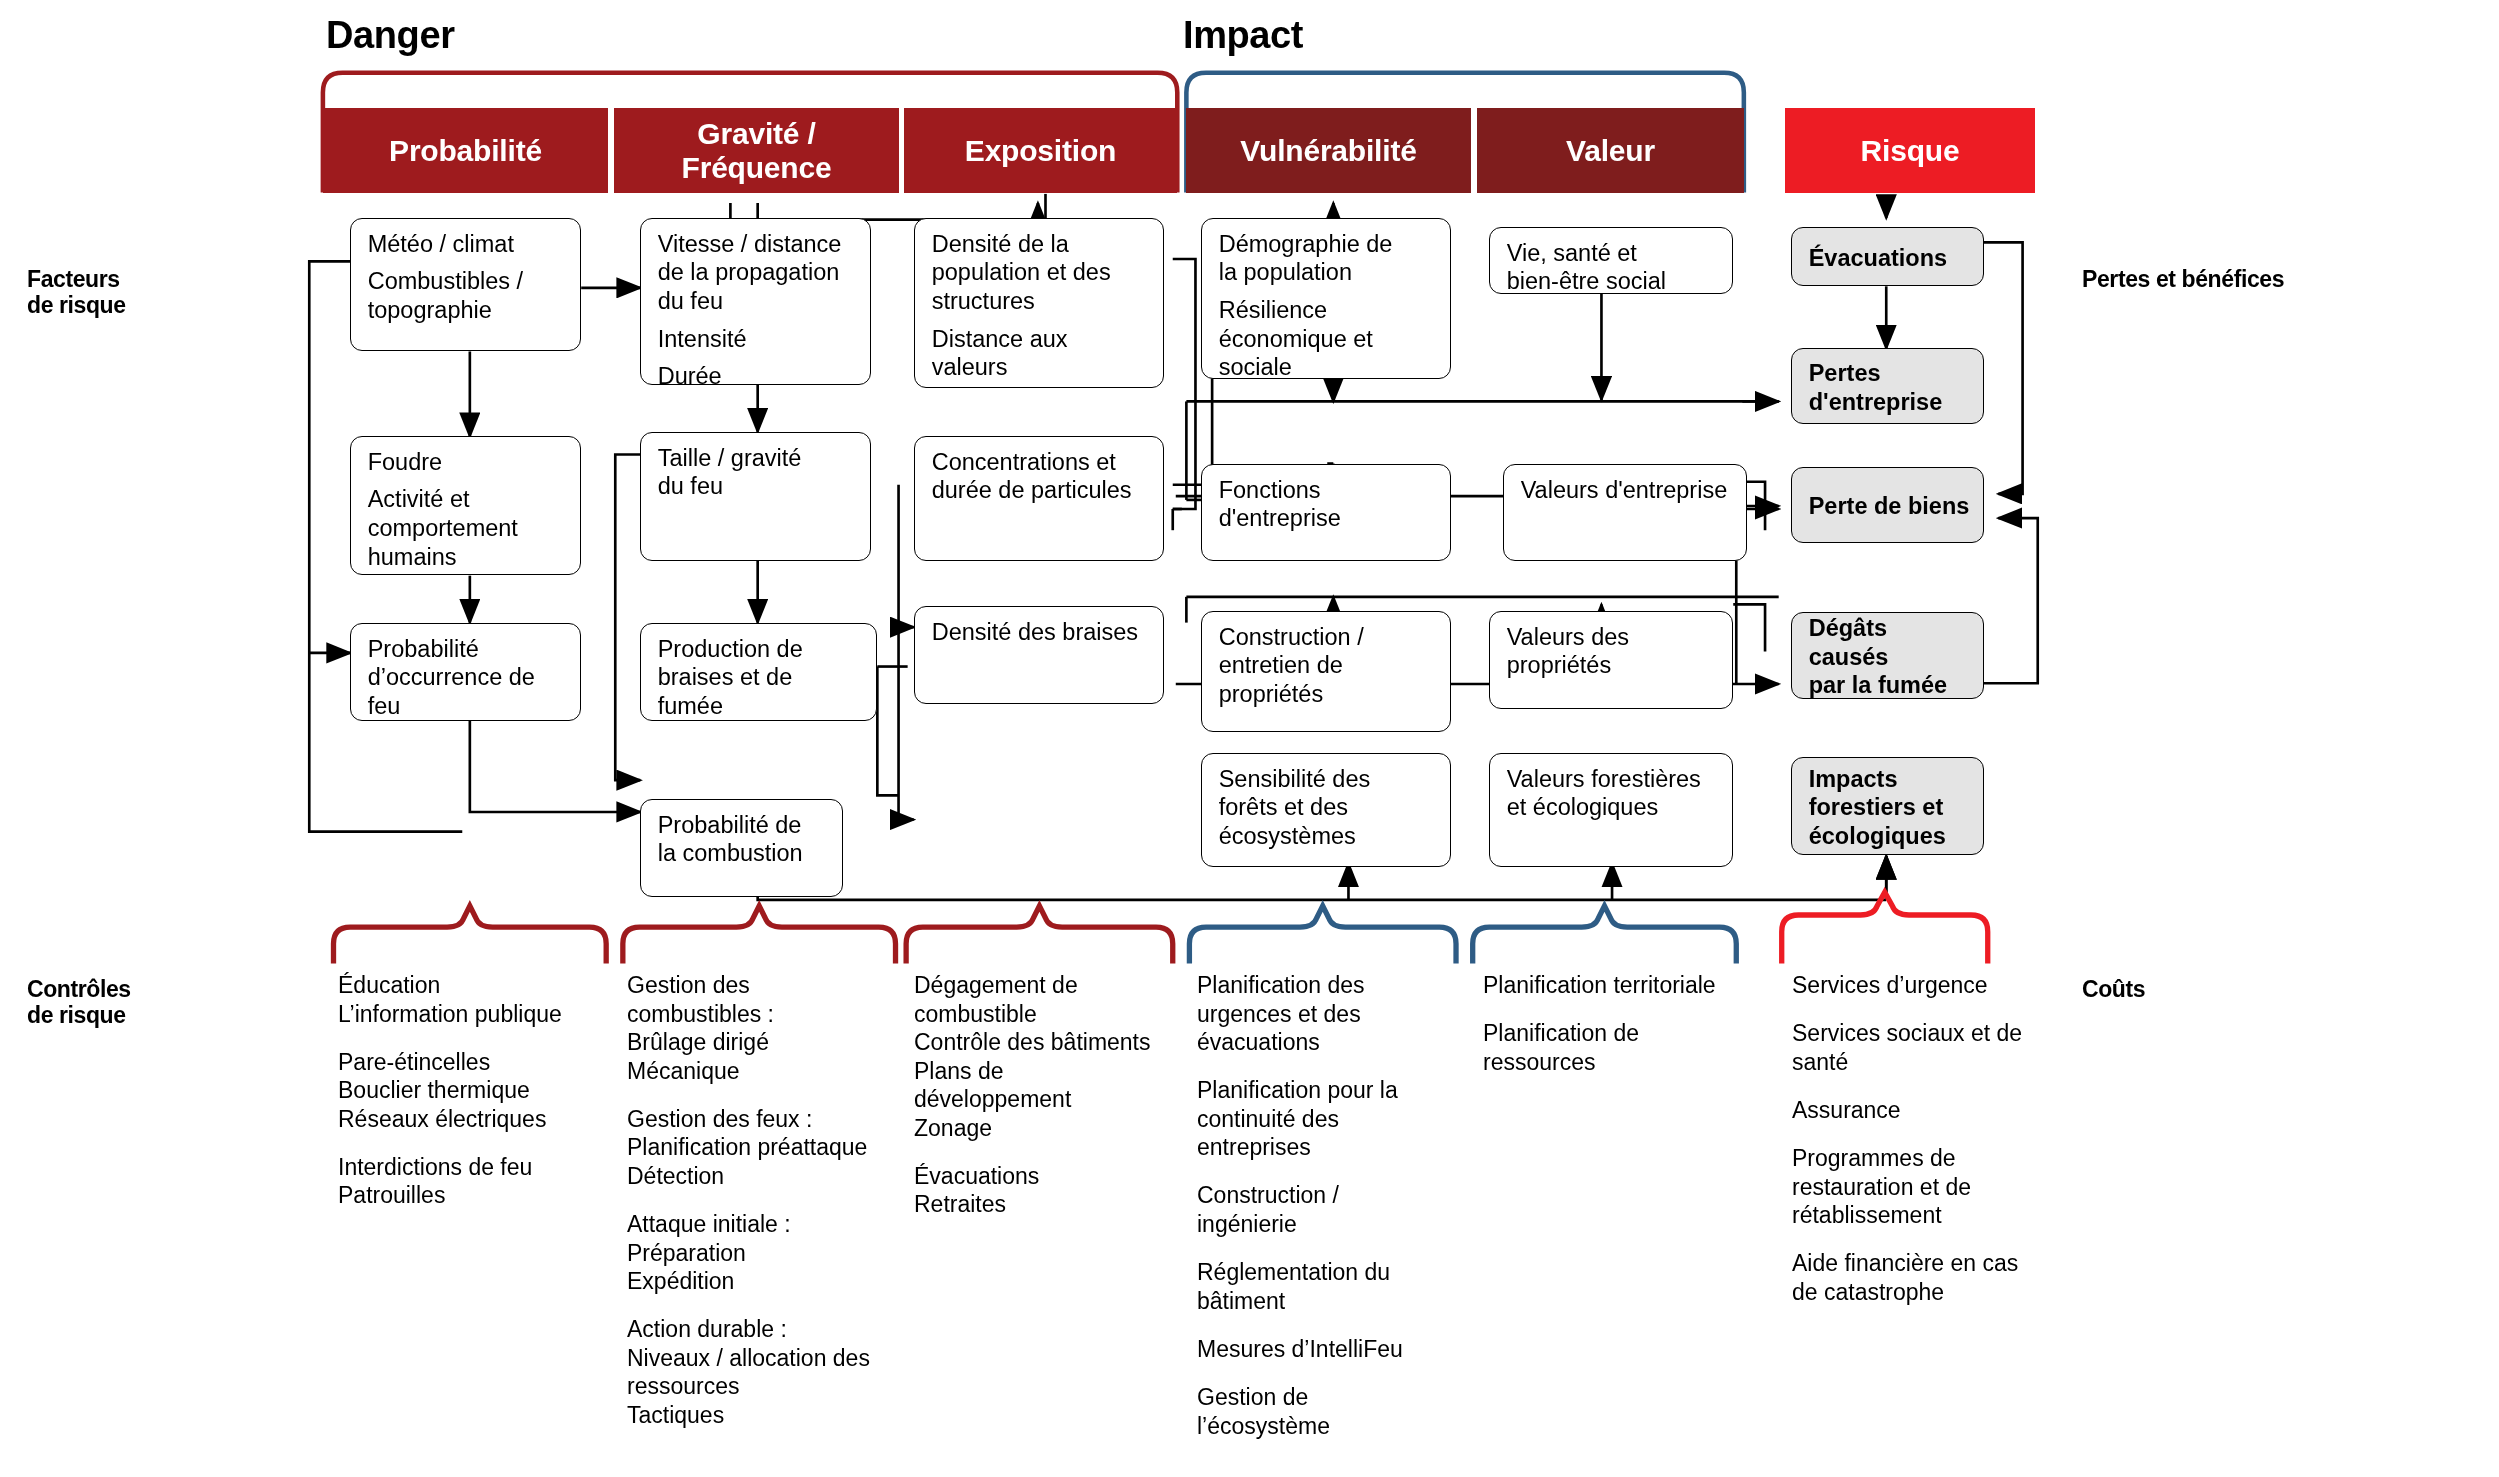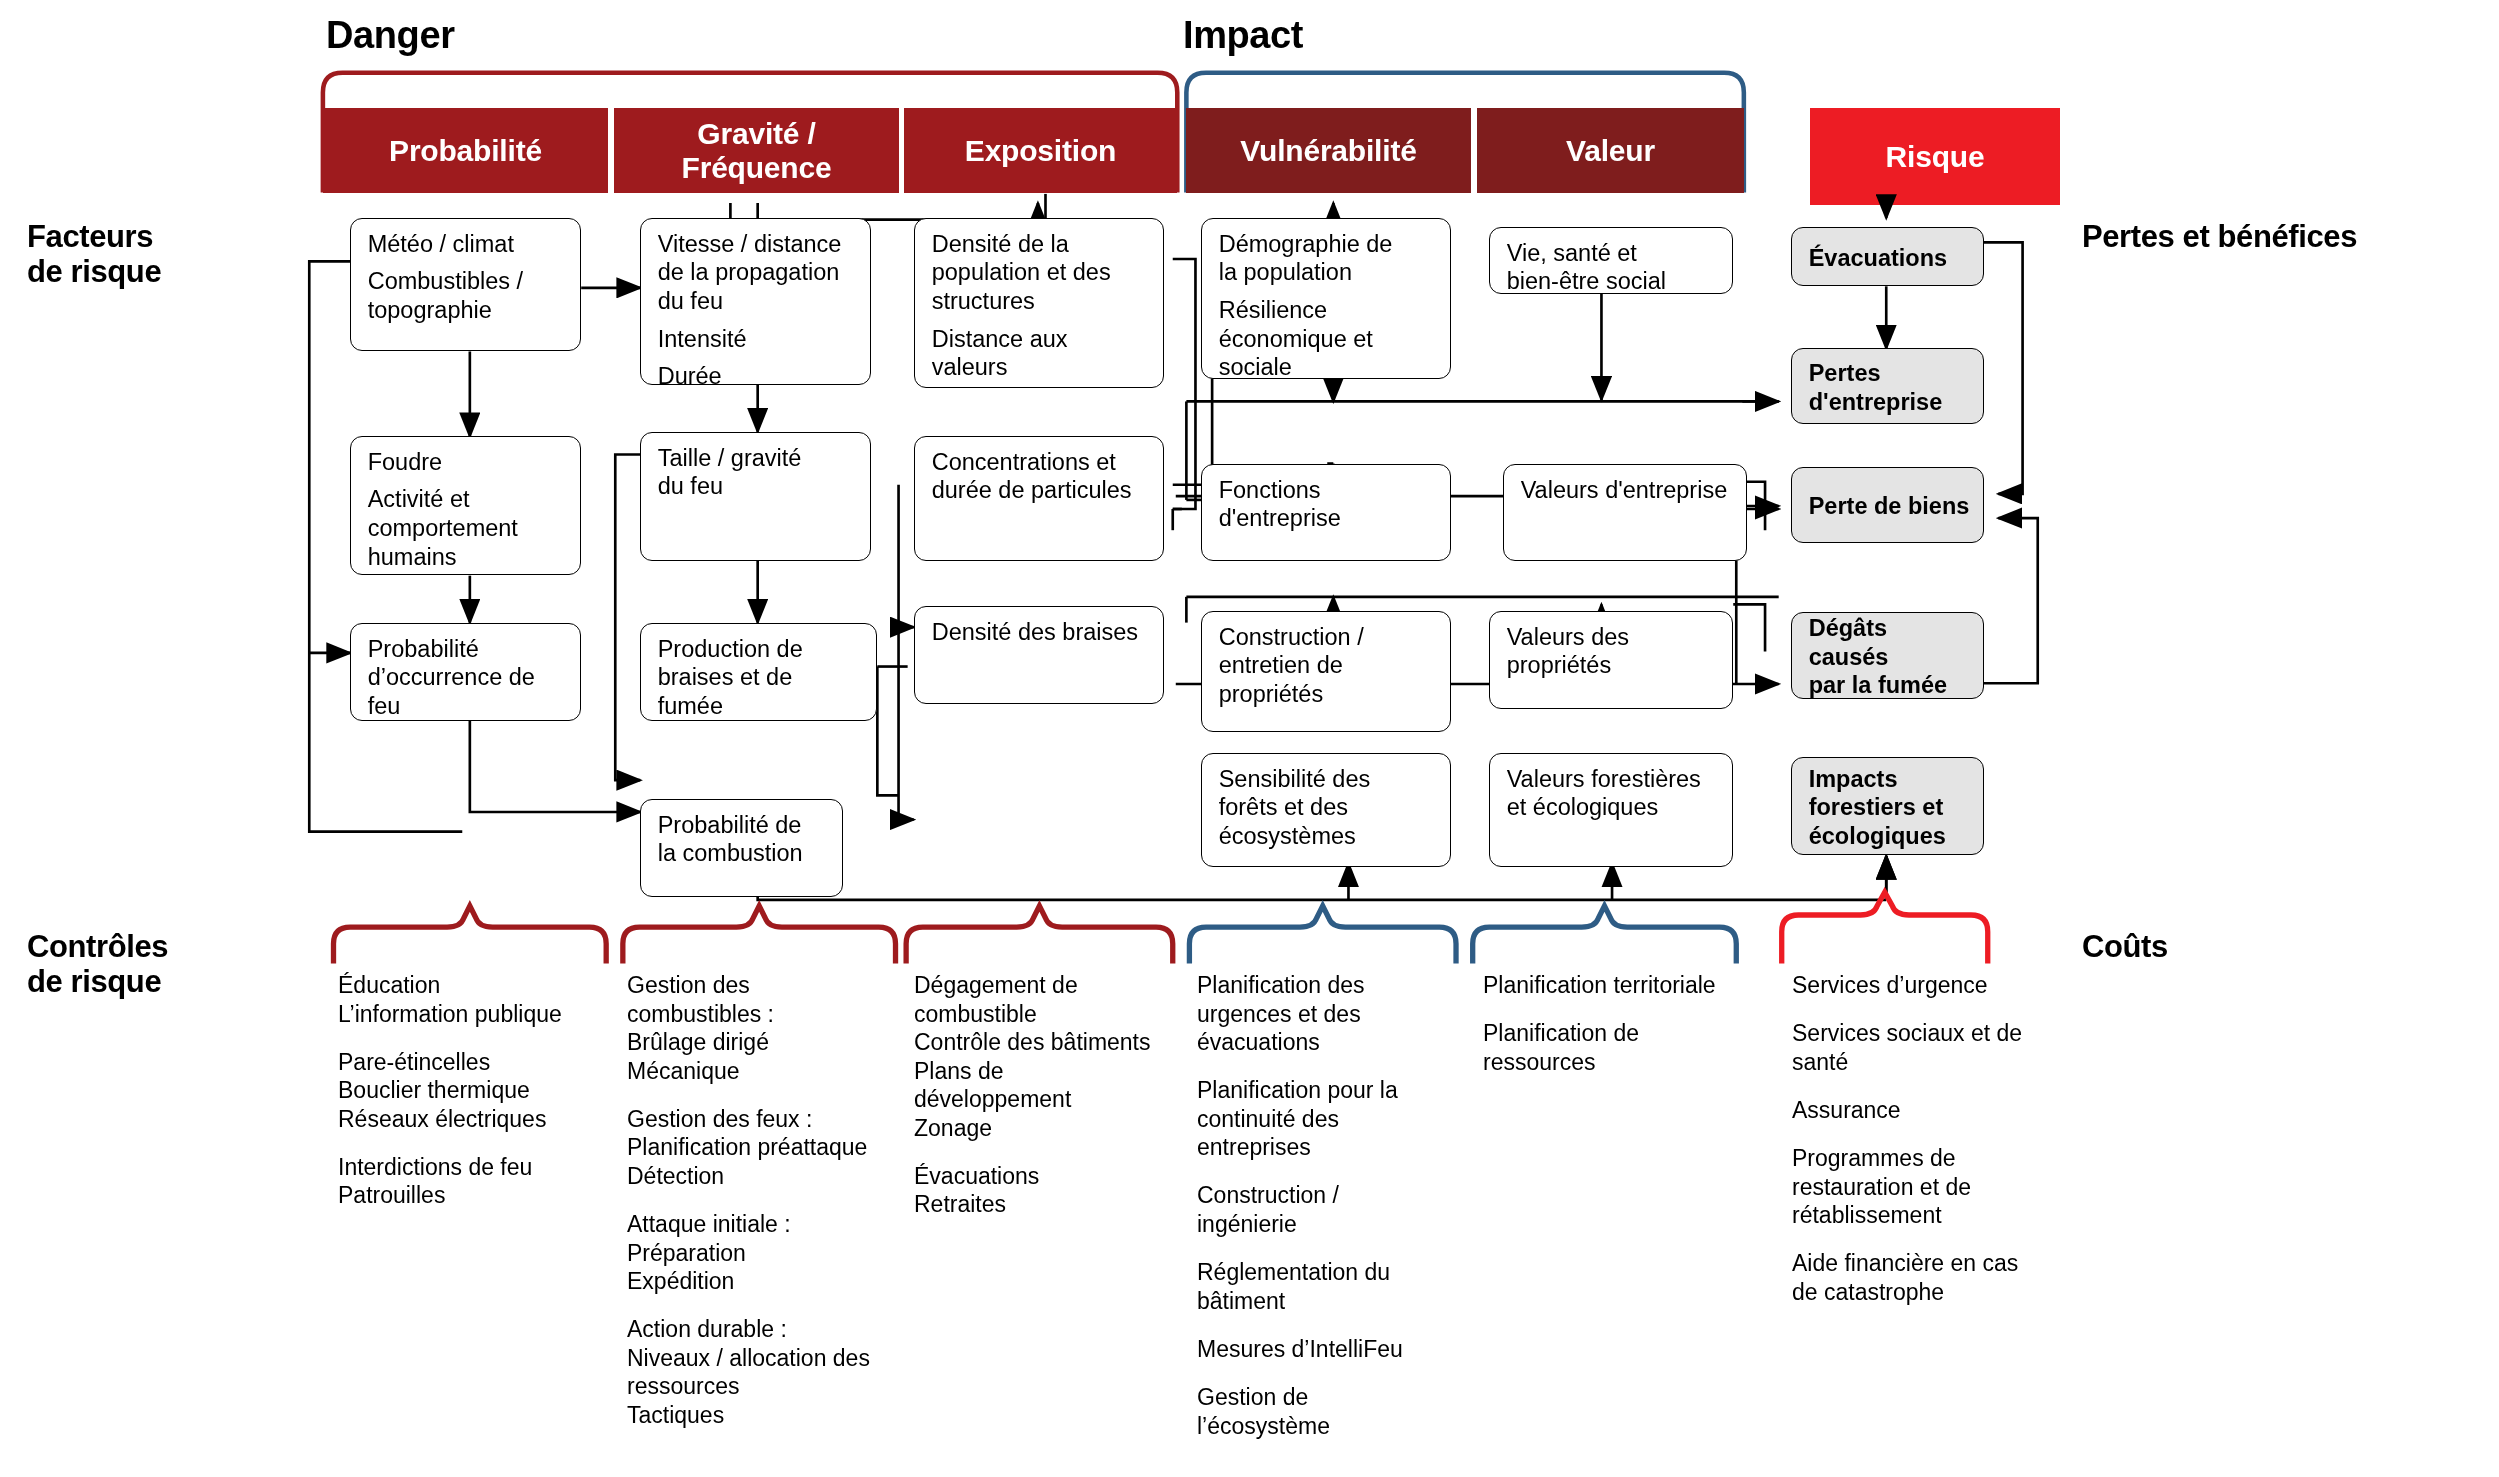--- a/index.html
+++ b/index.html
@@ -3,21 +3,21 @@
 <meta charset="utf-8">
 <style>
   html,body{margin:0;padding:0;background:#fff;}
   body{width:2500px;height:1477px;position:relative;overflow:hidden;
        font-family:"Liberation Sans","DejaVu Sans",sans-serif;color:#000;}
   #root{position:absolute;left:0;top:0;width:2500px;height:1477px;}
 
   .abs{position:absolute;box-sizing:border-box;}
 
   
-  .biglabel{font-weight:bold;font-size:31px;line-height:1.12;letter-spacing:-0.4px;}
+  .biglabel{font-weight:bold;font-size:23px;line-height:1.12;letter-spacing:-0.4px;margin-top:47px;}
   .toplabel{font-weight:bold;font-size:38px;letter-spacing:-0.4px;}
 
   
   .catbar{display:flex;align-items:center;justify-content:center;text-align:center;
           color:#fff;font-weight:bold;font-size:30px;line-height:1.12;letter-spacing:-0.2px;}
   .cat-danger{background:#9E1B1E;}
   .cat-impact{background:#7f1d1d;}
   .cat-risk{background:#ED1C24;}
 
   
@@ -67,21 +67,21 @@
   </div>
   <div class="abs catbar cat-danger" style="left:904px;top:108px;width:273px;height:85px;">
     <span style="white-space:pre-line">Exposition</span>
   </div>
   <div class="abs catbar cat-impact" style="left:1186px;top:108px;width:285px;height:85px;">
     <span style="white-space:pre-line">Vulnérabilité</span>
   </div>
   <div class="abs catbar cat-impact" style="left:1477px;top:108px;width:267px;height:85px;">
     <span style="white-space:pre-line">Valeur</span>
   </div>
-  <div class="abs catbar cat-risk" style="left:1785px;top:108px;width:250px;height:97px;margin-left:25px;">
+  <div class="abs catbar cat-risk" style="left:1785px;top:108px;width:250px;height:85px;">
     <span style="white-space:pre-line">Risque</span>
   </div>
 
   <svg class="wires" viewBox="0 0 3300 1950">
     <defs>
       <marker id="ah" markerWidth="10" markerHeight="8" refX="9" refY="4" orient="auto" markerUnits="strokeWidth">
         <path d="M0,0 L10,4 L0,8 z" fill="#000"></path>
       </marker>
     </defs>
     <g fill="none" stroke="#000" stroke-width="3.5">

